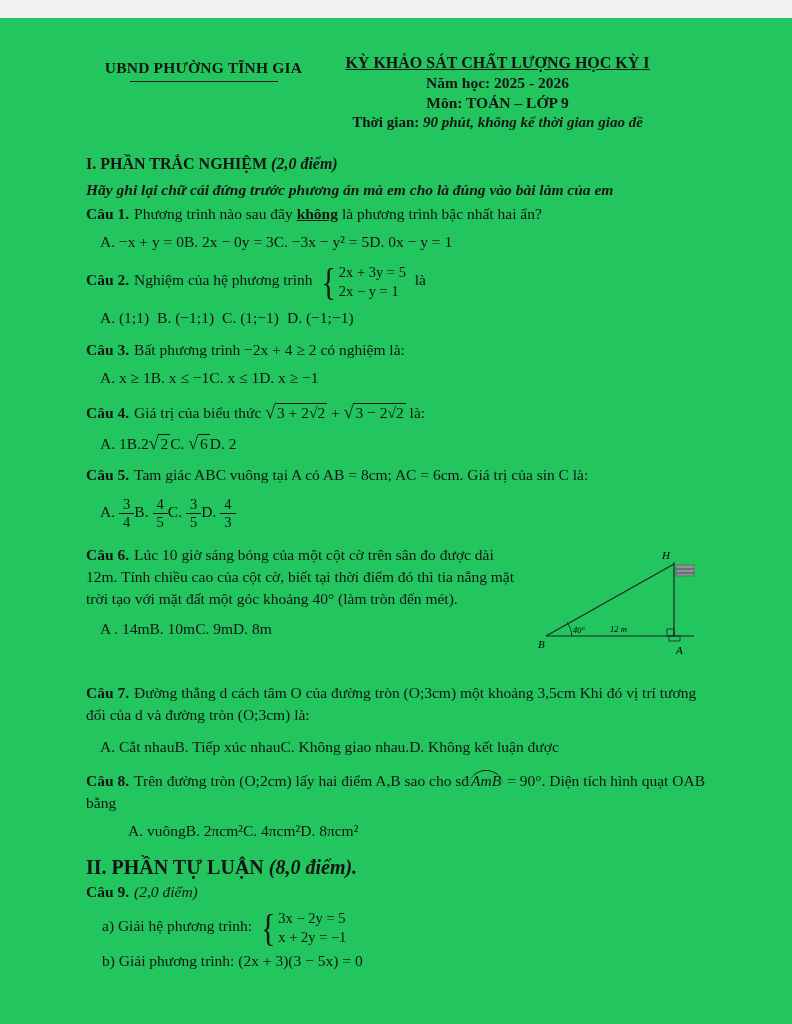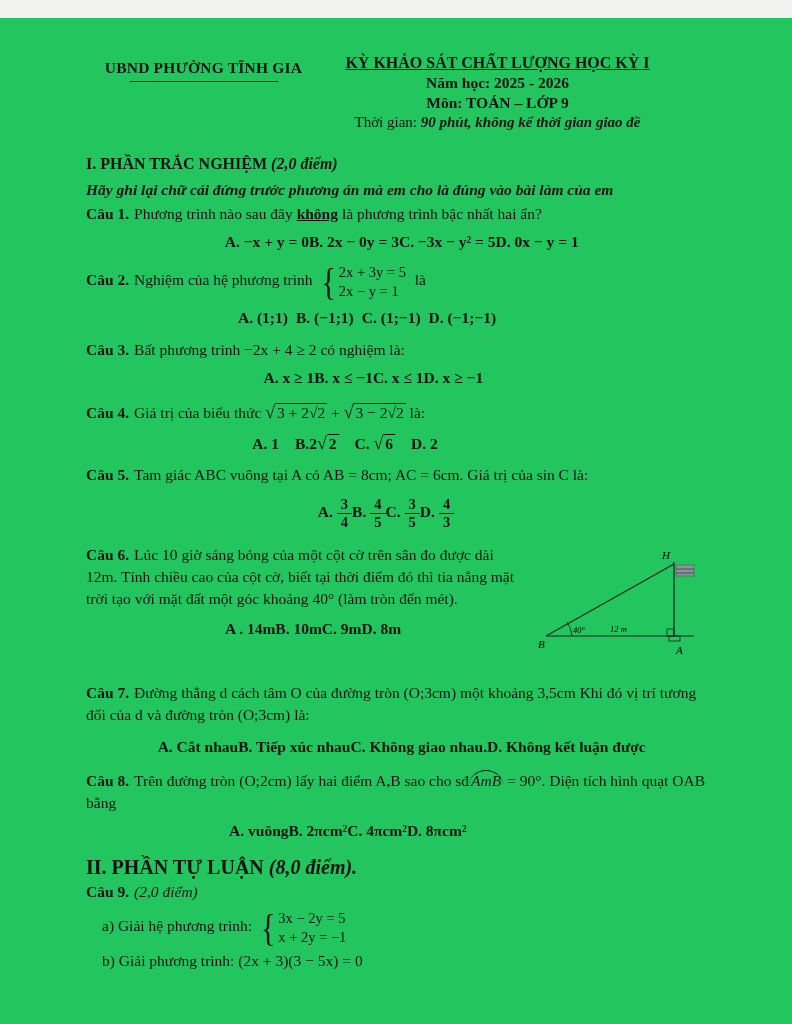--- a/index.html
+++ b/index.html
@@ -10,28 +10,28 @@
     padding:36px 76px 20px 86px; overflow:hidden; position:relative;
   }
   .doc-header { display:flex; margin-bottom:24px; }
   .org-block { width:235px; text-align:center; padding-top:5px; }
   .org-name { font-weight:bold; font-size:15.5px; letter-spacing:.2px; }
   .org-underline { width:148px; border-bottom:1.4px solid #222; margin:4px auto 0; height:1px; }
   .exam-meta { flex:1; text-align:center; padding-right:42px; }
   .exam-title { font-weight:bold; font-size:16px;text-decoration:underline; }
   .exam-line { font-weight:bold; font-size:15.5px; margin-top:2px; }
   .exam-time { font-size:15px; margin-top:2px; }
-  .b { font-weight:normal; }
+  .b { font-weight:bold; }
   .i { font-style:italic; }
   .bi { font-weight:bold; font-style:italic; }
   .sec-title { font-weight:bold; font-size:16px; margin-top:6px; }
   .instruction { font-weight:bold; font-style:italic; font-size:15.5px; margin-top:8px; }
   .question { font-size:15.5px; margin-top:10px; line-height:1.42; }
   .q-label { font-weight:bold; margin-right:5px; }
-  .options { display:flex; justify-content:center; padding-left:14px; margin-top:8px; font-size:15.5px; align-items:center;font-weight:bold; }
+  .options { display:flex; justify-content:flex-start; padding-left:14px; margin-top:8px; font-size:15.5px; align-items:center; }
   .emph-u { font-weight:bold; text-decoration:underline; }
   
   .system { display:inline-flex; align-items:center; vertical-align:middle; margin:0 5px; }
   .brace { font-size:30px; font-weight:400; line-height:1; transform:scaleY(1.25); display:inline-block; }
   .sys-eqs { display:flex; flex-direction:column; font-size:14.5px; line-height:1.3; padding-left:3px; }
   
   .sqrt { white-space:nowrap; display:inline-block; }
   .sqrt-sign { font-size:1.15em; }
   .radicand { border-top:1.3px solid #141414; padding:0 2px; }
   
@@ -41,21 +41,21 @@
   
   .overarc { border-top:1.5px solid #141414; border-radius:60% 60% 0 0 / 100% 100% 0 0; padding:1px 2px 0; font-style:italic; }
   
   .q6-row { display:flex; margin-top:12px; }
   .q6-left { flex:1; padding-right:12px; }
   .q6-fig { width:178px; padding-top:4px; }
   .w98 { width:98%; }
   .w93 { width:93%; }
   .w89 { width:89%; }
   .w87 { width:87%;gap:8px; }
-  .w80 { width:80%;gap:16px; }
+  .w80 { width:80%; }
   .q8-options { margin-left:28px; width:72%; }
   .sec2-title { font-weight:bold; font-size:20px; margin-top:16px; }
   .q9-part { margin-top:6px; padding-left:16px; font-size:15.5px; }
 </style>
 </head>
 <body>
 
 <div class="page">
 
   <div class="doc-header">

